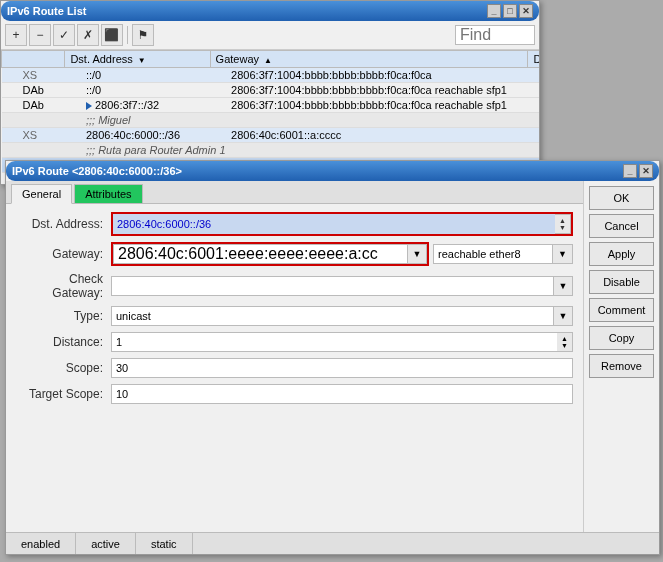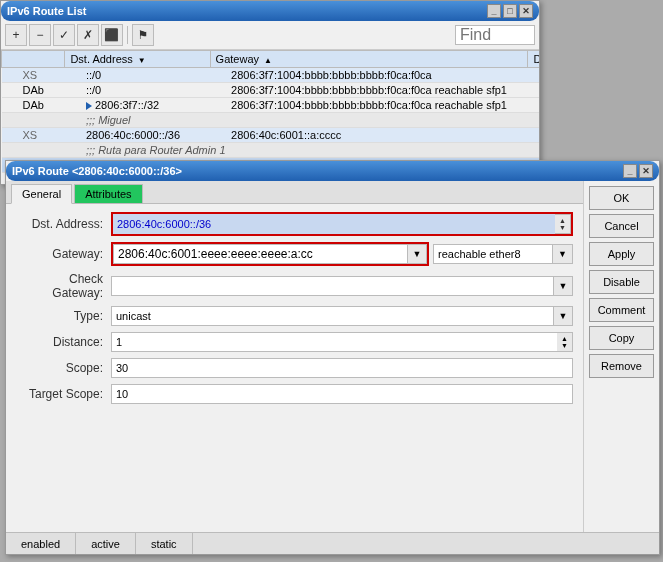--- a/index.html
+++ b/index.html
@@ -260,21 +260,21 @@
     .dst-address-value {
       color: #0000cc;
       background: #c8d8f0;
     }
 
     .gateway-input {
       flex: 1;
       height: 20px;
       border: 1px solid #bbb;
       padding: 1px 4px;
-      font-size: 12px;
+      font-size: 16px;
       background: white;
     }
 
     .dropdown-btn {
       width: 20px;
       height: 20px;
       background: #e8e8e8;
       border: 1px solid #bbb;
       cursor: pointer;
       display: flex;

